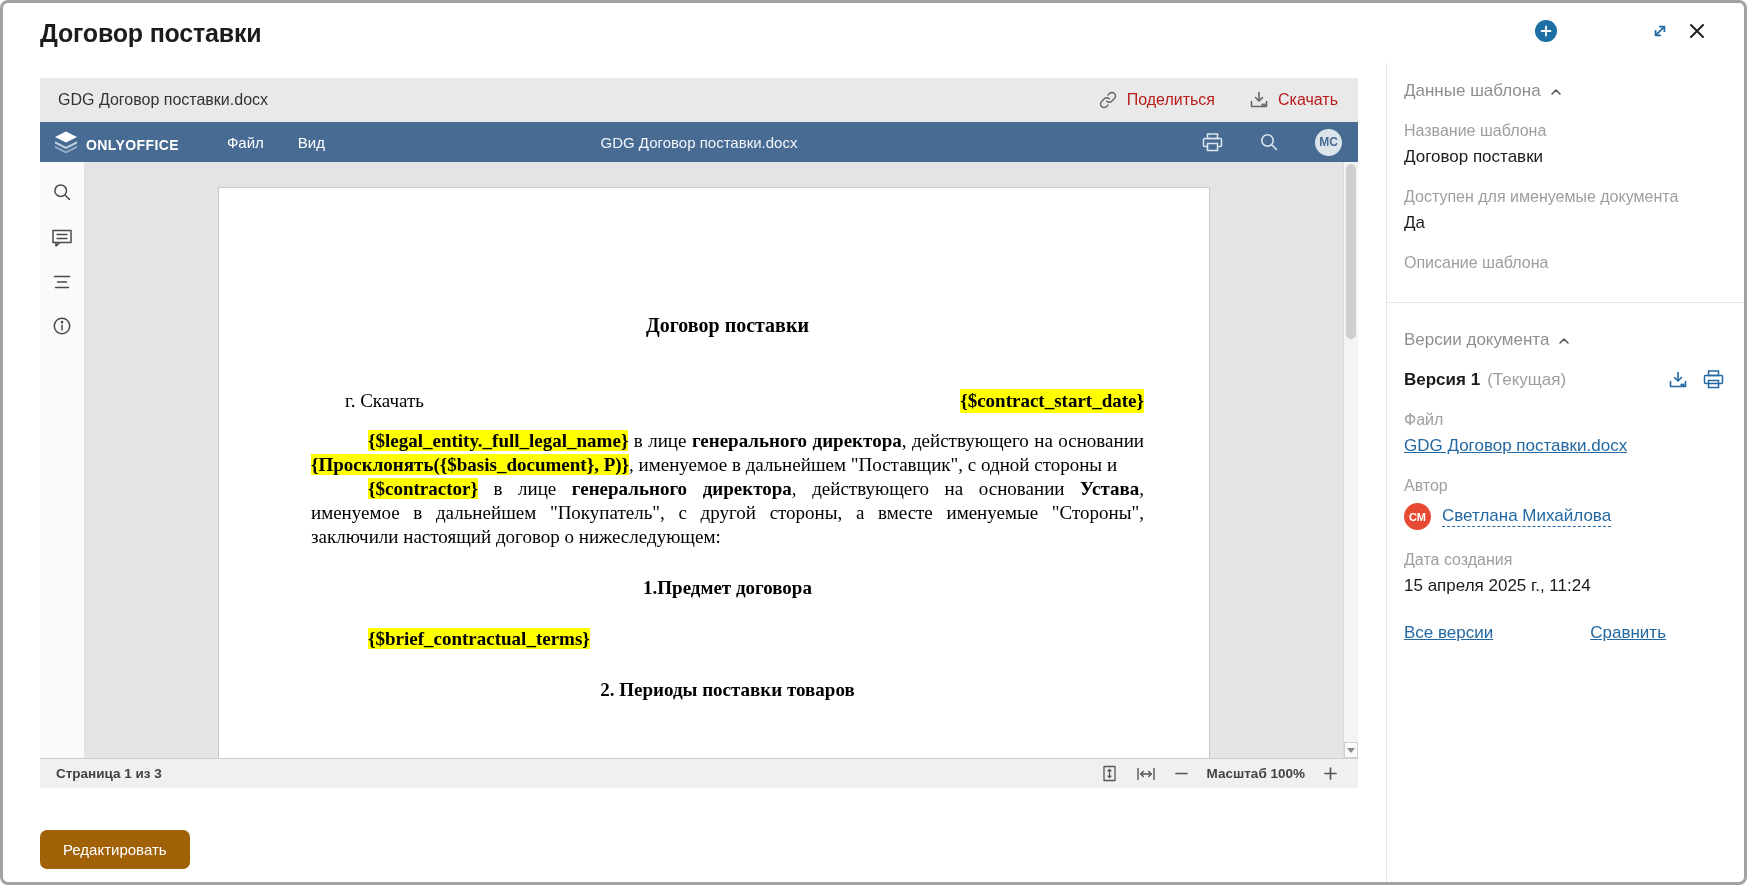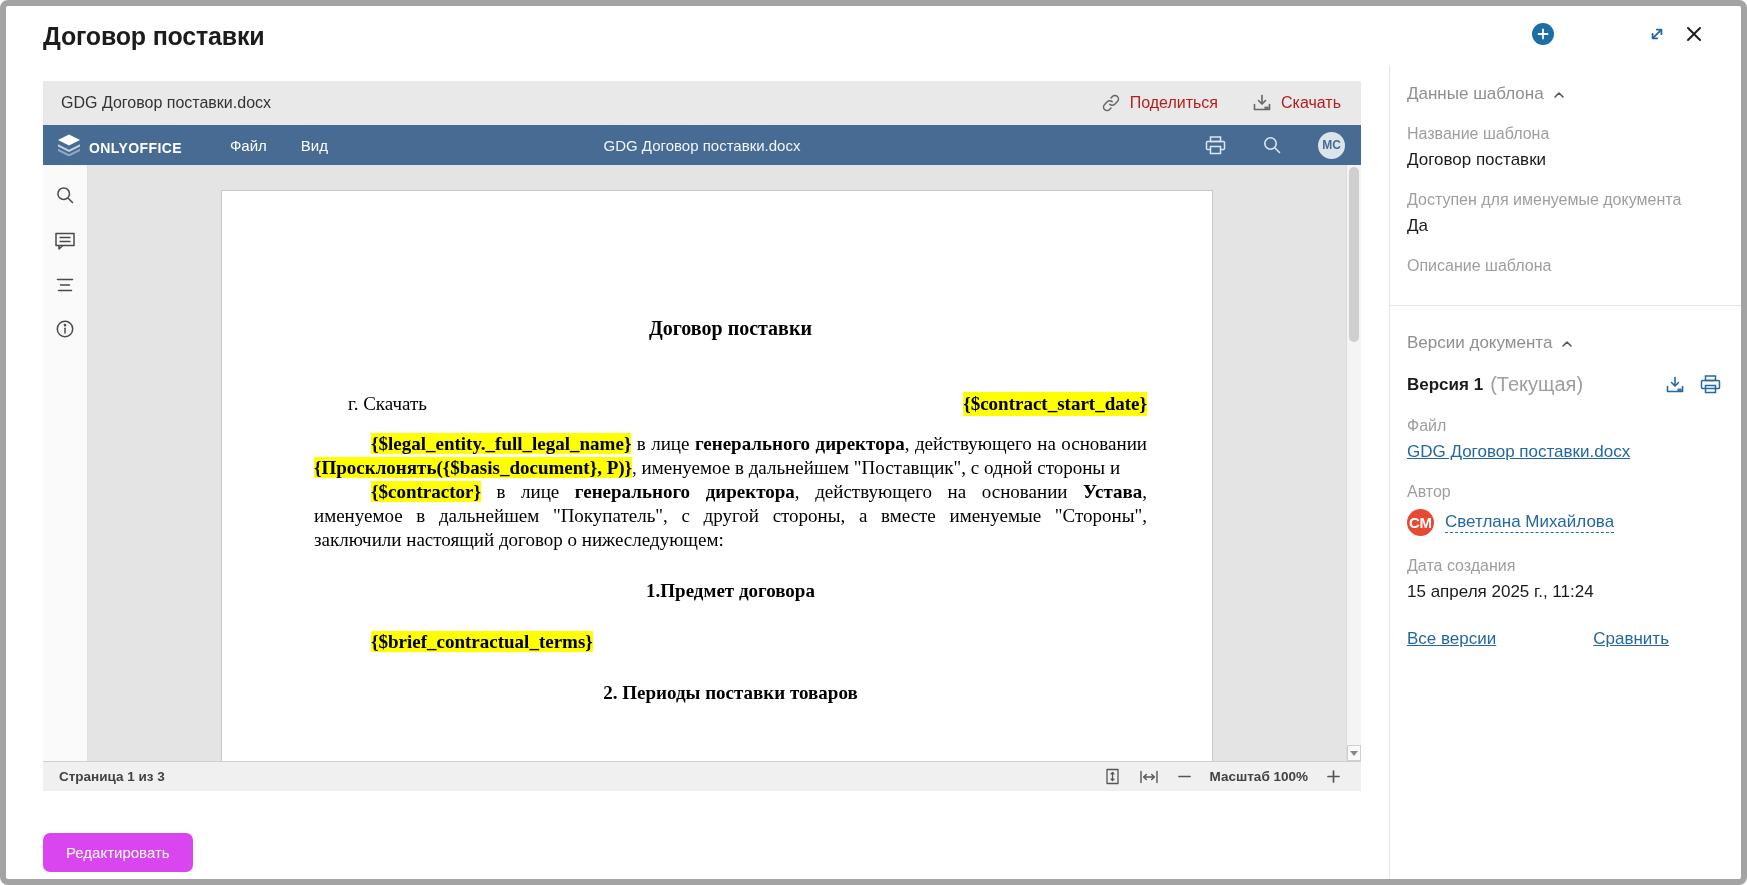--- a/index.html
+++ b/index.html
@@ -1,17 +1,17 @@
 <!DOCTYPE html>
 <html lang="ru"><head>
 <meta charset="utf-8">
 <style>
   * { margin:0; padding:0; box-sizing:border-box; }
   html,body { background:#ffffff; font-family:"Liberation Sans","DejaVu Sans",sans-serif; }
-  .app { position:relative; width:1747px; height:885px; border:6px solid #a3a3a3; border-radius:8px; background:#fff; overflow:hidden; }
+  .app { position:relative; width:1747px; height:885px; border:3px solid #a3a3a3; border-radius:8px; background:#fff; overflow:hidden; }
 
   
   .titlebar { position:relative; height:60px; display:flex; align-items:center; padding-left:37px; }
   .titlebar h1 { font-size:25px; font-weight:700; color:#1c1c1c; letter-spacing:-0.2px; }
   .tb-icons .icon-btn { position:absolute; top:17px; width:22px; height:22px; display:flex; align-items:center; justify-content:center; cursor:pointer; }
   .plus-btn { right:187px; border-radius:50%; background:#1c6ea4; }
   .expand-btn { right:73px; }
   .close-btn { right:36px; }
 
   
@@ -56,38 +56,38 @@
   .thumb { position:absolute; top:2px; left:2px; right:2px; height:175px; background:#cfcfcf; border-radius:6px; }
   .sb-btn { position:absolute; bottom:0; left:0; right:0; height:16px; background:#f9f9f9; border:1px solid #cfcfcf; display:flex; align-items:center; justify-content:center; cursor:pointer; }
   .sb-btn .tri { width:0; height:0; border-left:4px solid transparent; border-right:4px solid transparent; border-top:5px solid #888; }
 
   
   .statusbar { width:1318px; height:30px; background:#f0f0f0; border-top:1px solid #cfcfcf; display:flex; align-items:center; padding:0 20px 0 16px; font-size:13.5px; font-weight:700; color:#424242; }
   .sb-right { margin-left:auto; display:flex; align-items:center; gap:18px; }
   .sb-right .ic { color:#555; display:flex; cursor:pointer; }
 
   
-  .edit-btn { margin-top:42px; background:#d946ef; color:#fff; border:none; border-radius:7px; font-size:15px; padding:11px 23px; cursor:pointer; font-family:inherit; }
+  .edit-btn { margin-top:42px; background:#a16207; color:#fff; border:none; border-radius:7px; font-size:15px; padding:11px 23px; cursor:pointer; font-family:inherit; }
 
   
   .sec-head { display:flex; align-items:center; gap:9px; color:#8f8f8f; font-size:17px; cursor:pointer; }
   .sec-head .ic { color:#555; display:flex; margin-top:2px; }
   .f-label { margin-top:21px; color:#9e9e9e; font-size:16px; }
   .f-value { margin-top:7px; color:#1b1b1b; font-size:17px; }
   .desc { line-height:28px; font-size:16.5px; }
   .divider { height:1px; background:#e4e4e4; margin:30px -20px 0 -17px; }
   .versions-head { margin-top:27px; }
   .version-row { display:flex; align-items:center; margin-top:20px; }
   .v-name { font-size:17px; font-weight:700; color:#1b1b1b; }
-  .v-status { margin-left:7px; color:#9e9e9e; font-size:20px; }
+  .v-status { margin-left:7px; color:#9e9e9e; font-size:17px; }
   .v-icons { margin-left:auto; display:flex; gap:15px; }
   .v-icons .ic { color:#2368a2; display:flex; cursor:pointer; }
   a.link { display:inline-block; margin-top:7px; color:#2368a2; font-size:17px; text-decoration:underline; cursor:pointer; }
   .author-row { display:flex; align-items:center; gap:11px; margin-top:8px; }
-  .avatar-sm { width:27px; height:27px; border-radius:50%; background:#e64a33; color:#fff; font-size:15px; font-weight:700; display:flex; align-items:center; justify-content:center; flex:none; }
+  .avatar-sm { width:27px; height:27px; border-radius:50%; background:#e64a33; color:#fff; font-size:11px; font-weight:700; display:flex; align-items:center; justify-content:center; flex:none; }
   a.link.dashed { margin-top:0; text-decoration:none; border-bottom:1px dashed #2368a2; }
   .links-row { display:flex; justify-content:space-between; width:262px; margin-top:27px; }
   .links-row a.link { margin-top:0; }
 </style>
 </head>
 <body>
 
 <div class="app">
 
   <div class="titlebar">

